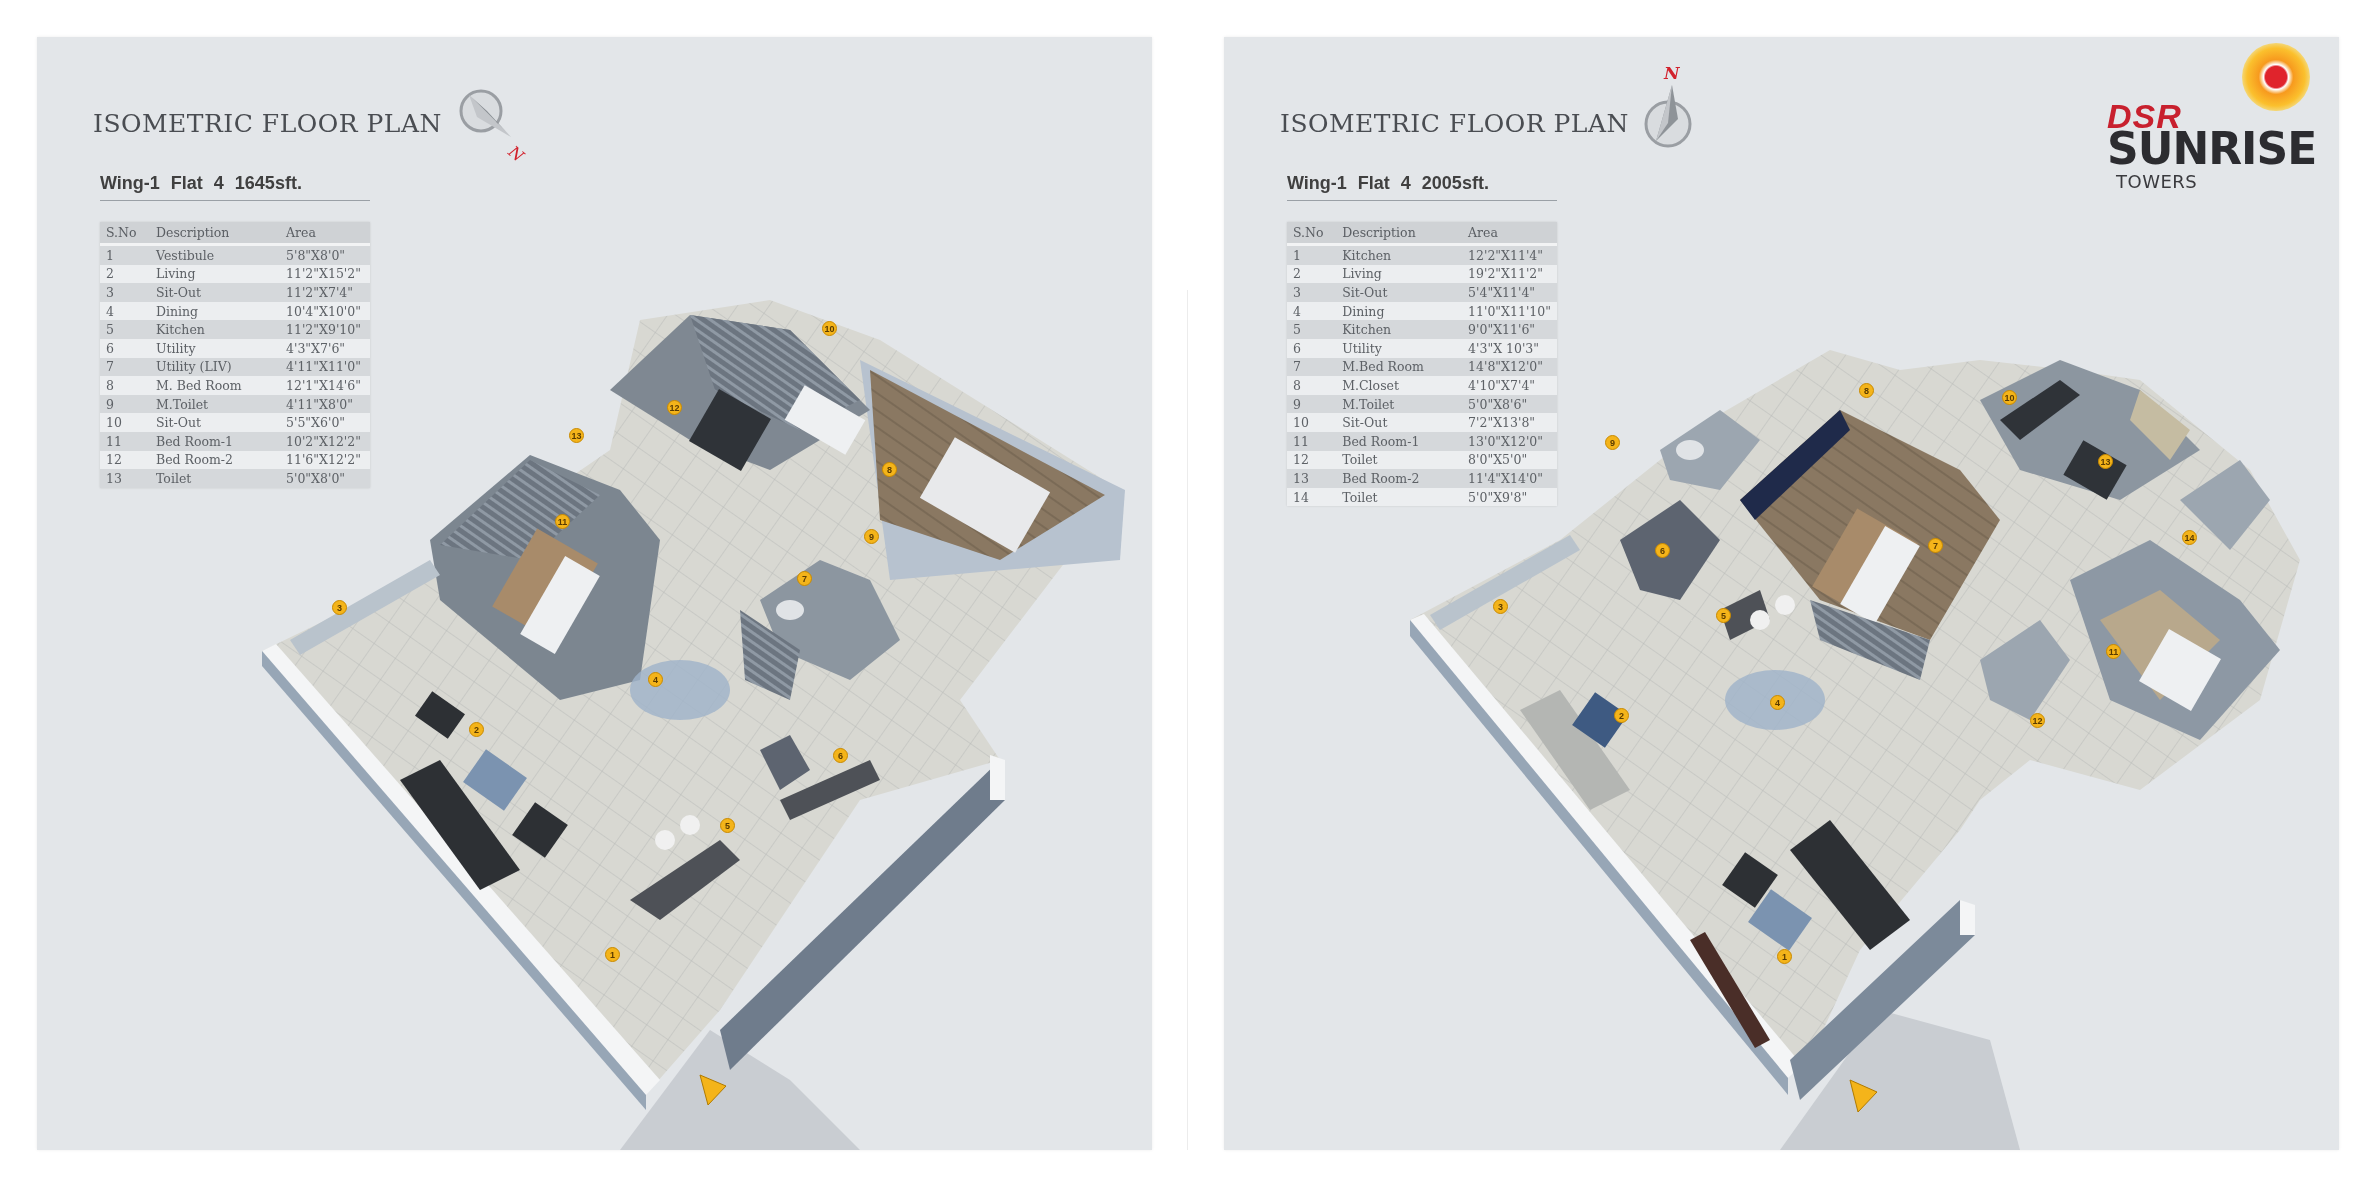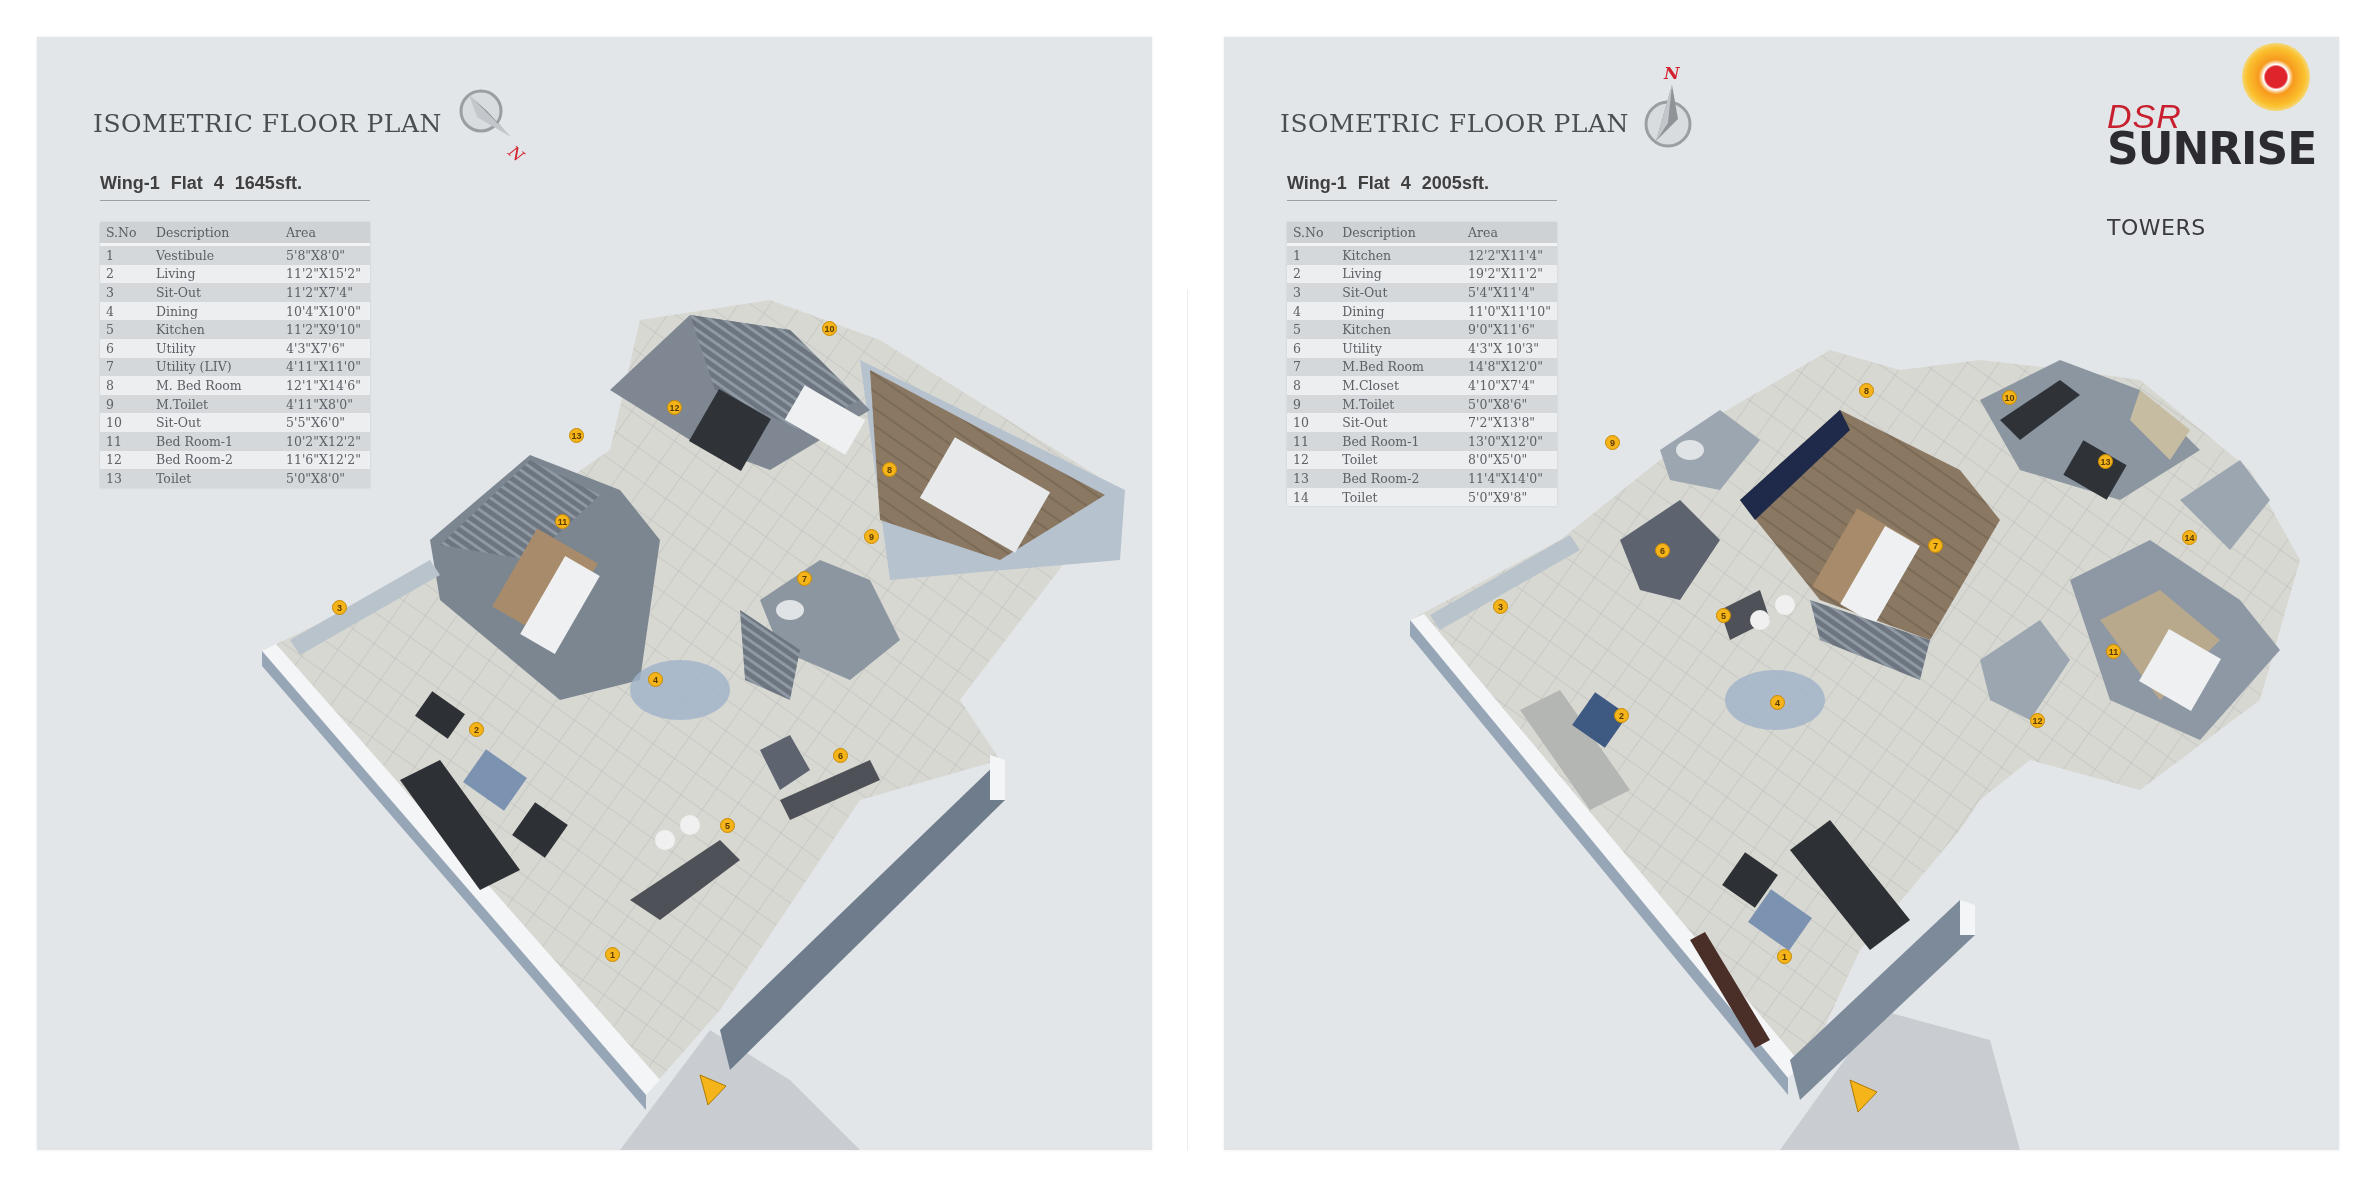--- a/index.html
+++ b/index.html
@@ -13,23 +13,23 @@
   .subline{position:absolute;top:163px;left:63px;width:270px;height:1px;background:#9aa0a6;}
   .area-table{position:absolute;left:63px;top:185px;width:270px;border-collapse:collapse;font-family:"DejaVu Serif",serif;font-size:12.5px;color:#5d6166;background:#eceef0;box-shadow:0 0 2px rgba(0,0,0,0.12);}
   .area-table th{font-weight:normal;text-align:left;padding:2px 6px;height:17px;background:#cfd2d5;color:#5a5e63;border-bottom:3px solid #f2f3f4;}
   .area-table td{padding:0 6px;height:18.6px;}
   .area-table tr:nth-child(odd) td{background:#d5d8db;}
   .area-table tr:nth-child(even) td{background:#eceef0;}
   .area-table .c1{width:38px;margin-top:28px;}
   .area-table .c2{width:118px;}
   .compass{position:absolute;}
   .logo{position:absolute;right:22px;top:6px;width:210px;height:150px;}
-  .logo .dsr{position:absolute;left:0;top:54px;font-family:"Liberation Sans",sans-serif;font-weight:normal;font-style:italic;font-size:34px;color:#c8202e;letter-spacing:1px;}
+  .logo .dsr{position:absolute;left:0;top:54px;font-family:"Liberation Sans",sans-serif;font-weight:bold;font-style:italic;font-size:34px;color:#c8202e;letter-spacing:1px;}
   .logo .sunrise{position:absolute;left:0;top:80px;font-family:"DejaVu Sans",sans-serif;font-weight:bold;font-size:44px;color:#2c2c30;letter-spacing:-1px;}
-  .logo .towers{position:absolute;left:0;top:128px;font-family:"DejaVu Sans",sans-serif;font-size:22px;color:#3a3a3e;letter-spacing:0.5px;margin-top:44px;}
+  .logo .towers{position:absolute;left:9px;top:128px;font-family:"DejaVu Sans",sans-serif;font-size:18px;color:#3a3a3e;letter-spacing:0.5px;}
   .logo .sun{position:absolute;left:135px;top:0;width:68px;height:68px;border-radius:50%;background:radial-gradient(circle,#e0242c 0,#e0242c 22%,#ffffff 26%,#f79a1e 36%,#fbc02d 60%,rgba(251,220,90,0.6) 75%,rgba(255,255,255,0) 78%);}
   .plan{position:absolute;left:0;top:0;}
   .marker{position:absolute;width:15px;height:15px;border-radius:50%;background:#f4b41a;border:1px solid #c98a00;color:#5a3b00;font-family:"Liberation Sans",sans-serif;font-size:9px;font-weight:bold;text-align:center;line-height:15px;box-sizing:border-box;}
 </style>
 </head>
 <body>
 
 <div class="panel" id="panel-left">
   <div class="title">ISOMETRIC FLOOR PLAN</div>
   <svg class="compass" style="left:412px;top:44px;" width="90" height="80" viewBox="0 0 90 80">

